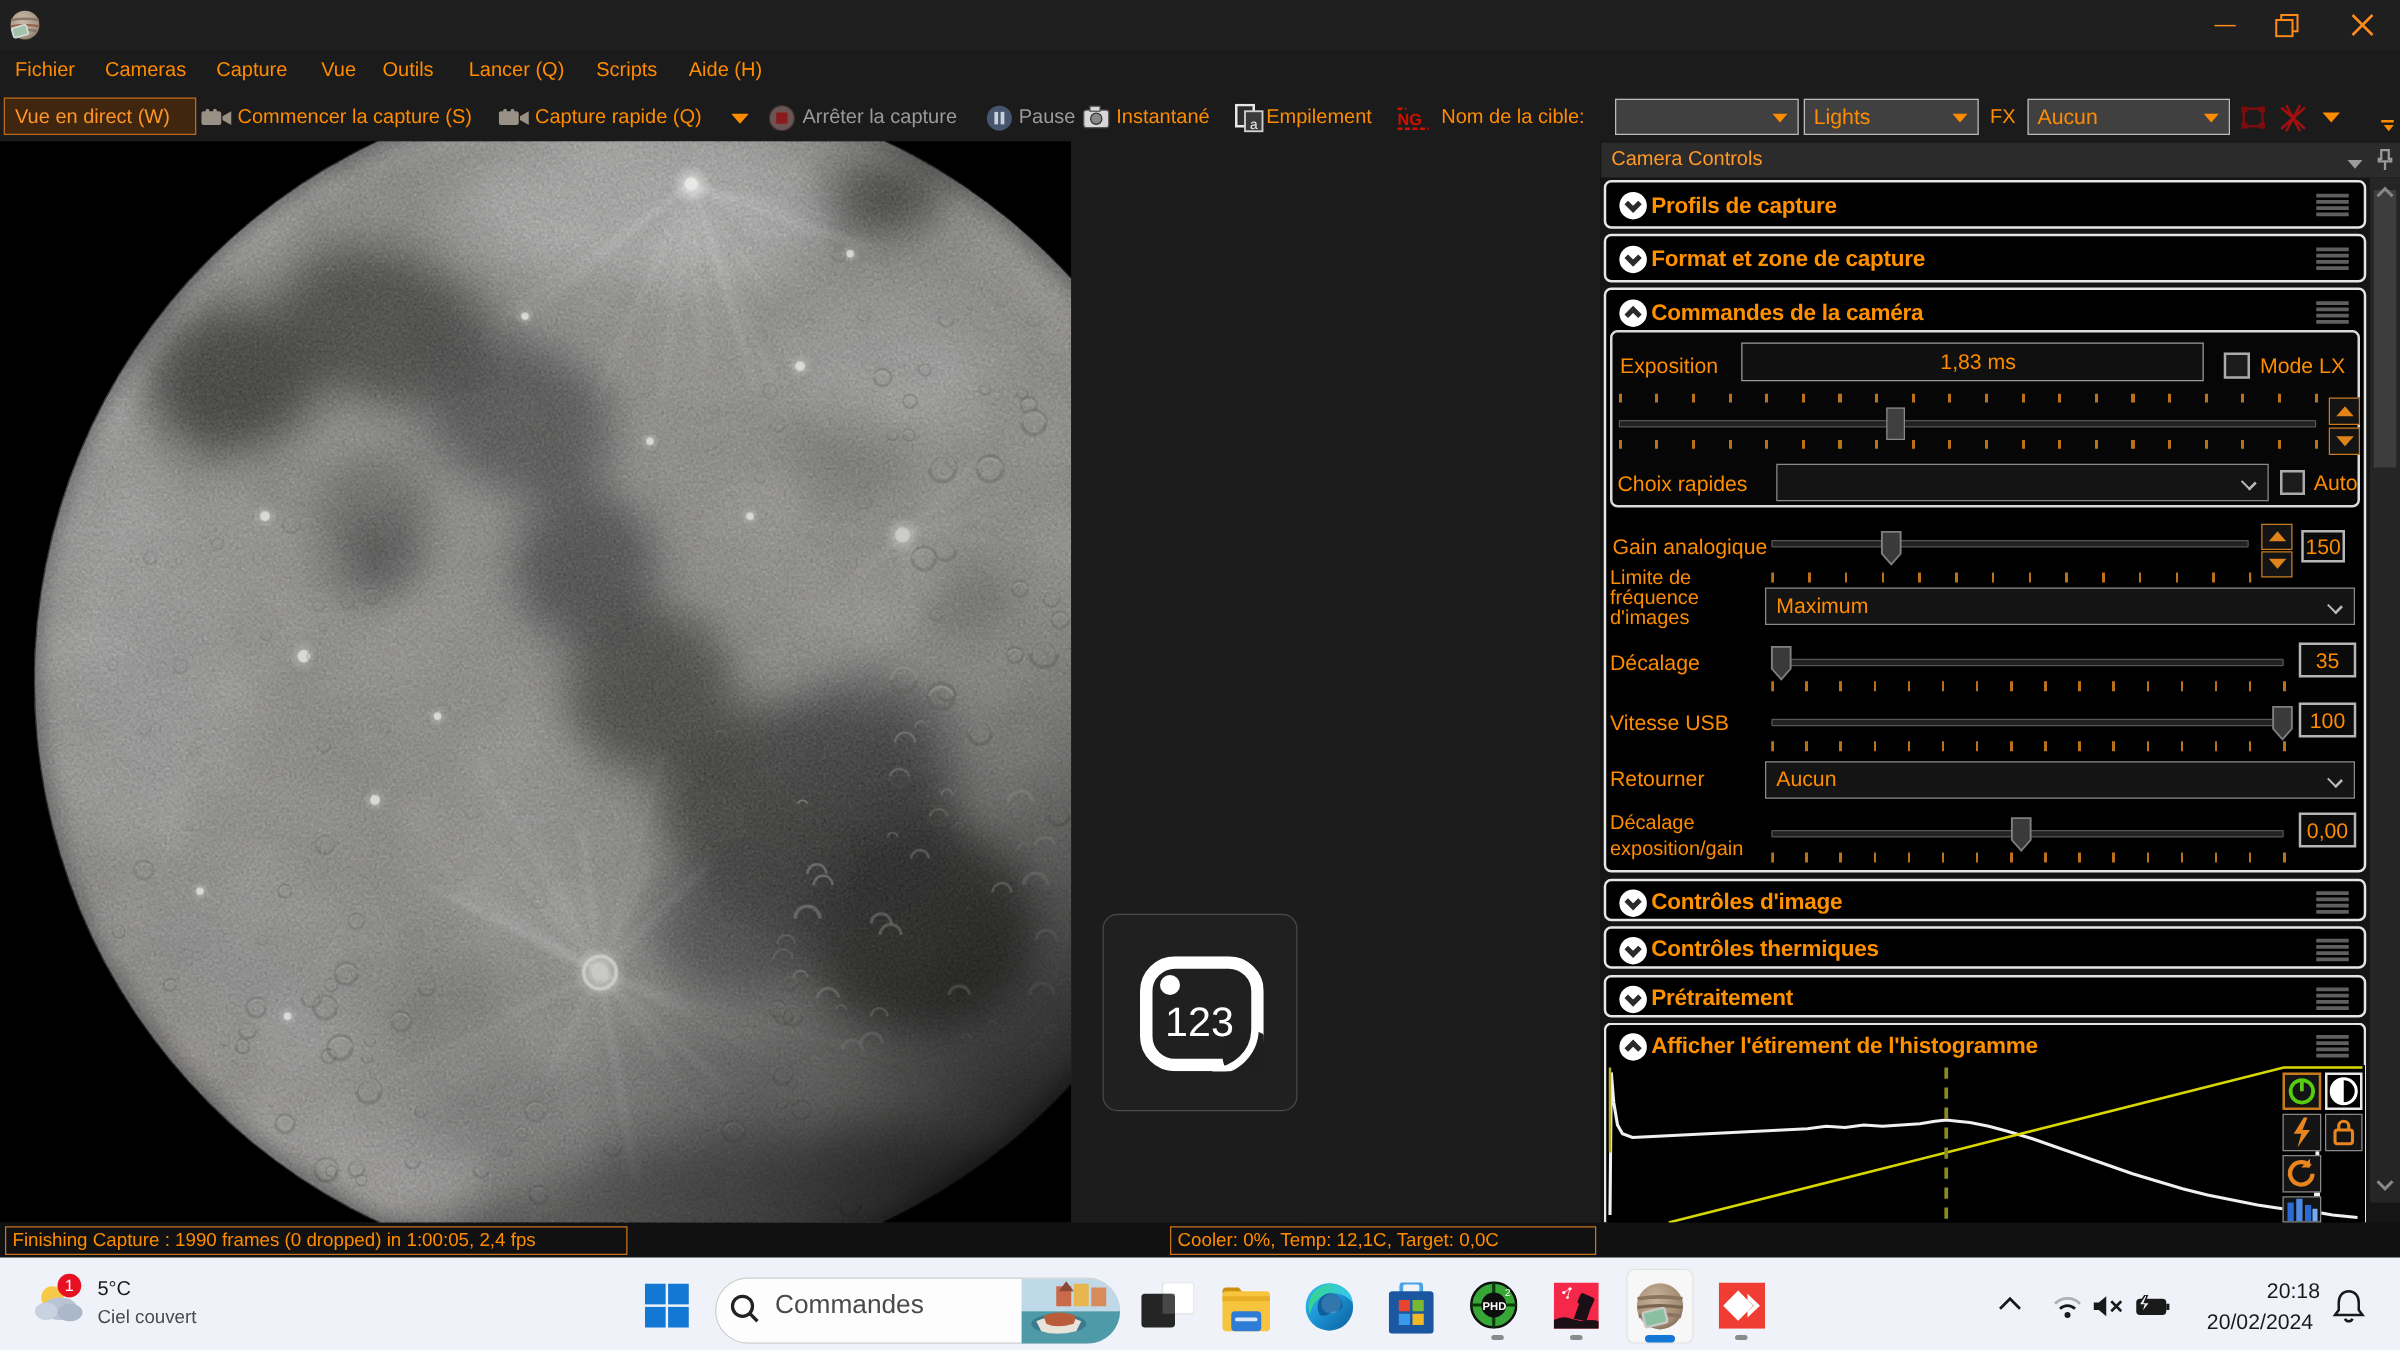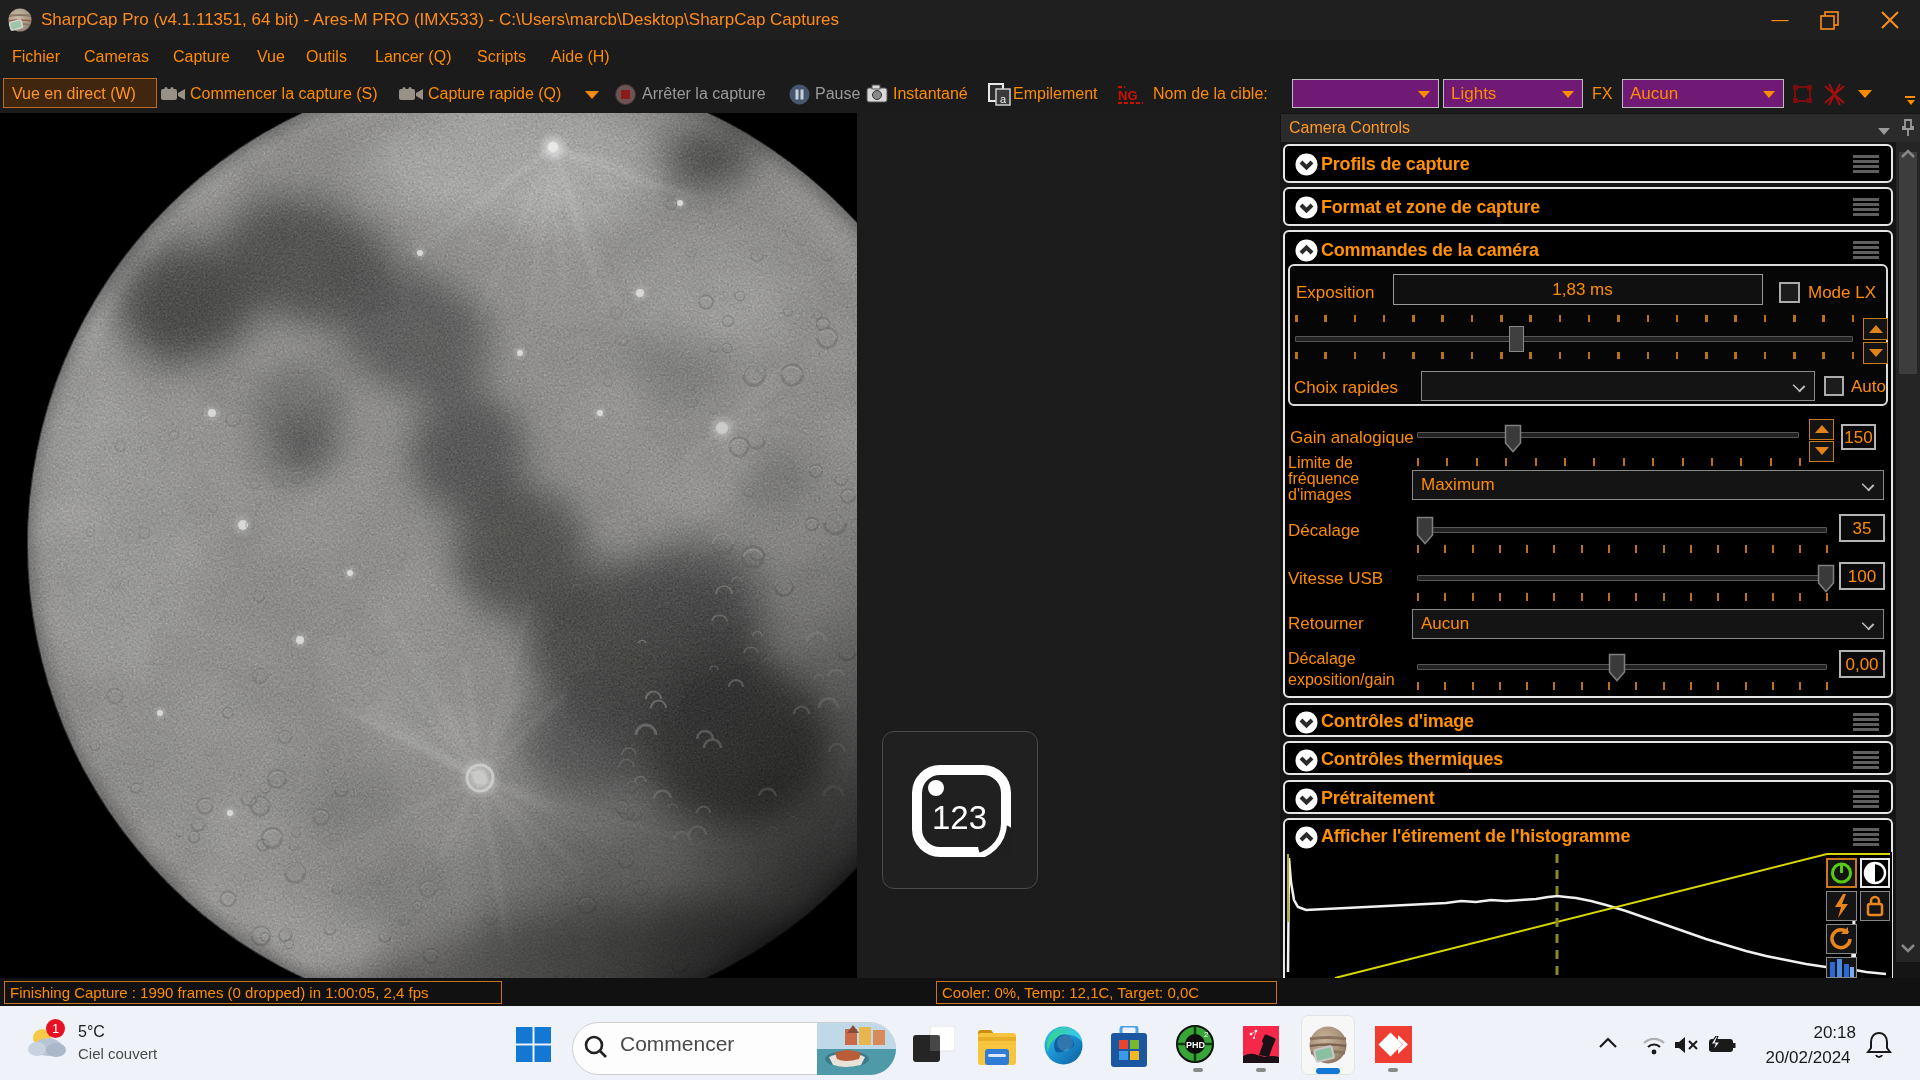--- a/index.html
+++ b/index.html
@@ -6,21 +6,21 @@
 html,body { width:1920px; height:1080px; overflow:hidden; background:#1b1b1b; font-family:"Liberation Sans",sans-serif; }
 .abs { position:absolute; }
 #titlebar { position:absolute; left:0; top:0; width:1920px; height:40px; background:#1f1f1f; }
 #titletext { position:absolute; left:41px; top:10px; color:#ff8c1a; font-size:17px; }
 .winbtn { position:absolute; top:0; width:46px; height:40px; color:#ff8c1a; font-size:17px; text-align:center; line-height:40px; }
 #menubar { position:absolute; left:0; top:40px; width:1920px; height:36px; background:#1b1b1b; }
 .menuitem { position:absolute; top:8px; color:#ff8c00; font-size:16px; }
 #toolbar { position:absolute; left:0; top:76px; width:1920px; height:37px; background:#1b1b1b; }
 .tbtext { position:absolute; top:9px; color:#ff8c00; font-size:16px; white-space:nowrap; }
 .tbgrey { color:#9a9a9a; }
-.tbdrop { position:absolute; top:3px; height:29px; background:#701a75; border:1px solid #bbb; color:#ff8c00; font-size:17px; line-height:27px; padding-left:7px; }
+.tbdrop { position:absolute; top:3px; height:29px; background:#404040; border:1px solid #bbb; color:#ff8c00; font-size:17px; line-height:27px; padding-left:7px; }
 .dcaret { position:absolute; right:8px; top:11px; width:0; height:0; border-left:6px solid transparent; border-right:6px solid transparent; border-top:7px solid #ff8c00; }
 #imagearea { position:absolute; left:0; top:113px; width:857px; height:865px; background:#000; overflow:hidden; }
 #workspace { position:absolute; left:857px; top:113px; width:423px; height:865px; background:#1c1c1c; }
 #panelbg { position:absolute; left:1280px; top:113px; width:640px; height:865px; background:#151515; }
 #cchead { position:absolute; left:1281px; top:114px; width:639px; height:28px; background:#2b2b2b; color:#ff9929; font-size:16px; line-height:28px; padding-left:8px; }
 #pscroll { position:absolute; left:1896px; top:142px; width:24px; height:820px; background:#252525; }
 #pthumb { position:absolute; left:1899px; top:152px; width:18px; height:222px; background:#3d3d3d; }
 .sec { position:absolute; left:1283px; width:610px; background:#000; border:2px solid #e6e6e6; border-radius:6px; }
 .sechead { position:relative; height:36px; }
 .sectitle { position:absolute; left:36px; top:8px; color:#ff9000; font-size:18px; font-weight:bold; letter-spacing:-0.2px; white-space:nowrap; }
@@ -53,21 +53,20 @@
           <stop offset="0.7" stop-color="#a39382"></stop>
           <stop offset="1" stop-color="#6e6254"></stop>
         </radialGradient>
       </defs>
   <circle cx="12" cy="12" r="11.5" fill="url(#jup2)"></circle>
   <path d="M1 8 Q12 6 23 8" stroke="#8a7866" stroke-width="2" fill="none"></path>
   <path d="M1 13 Q12 11 23 13" stroke="#955f4a" stroke-width="1.6" fill="none"></path>
   <path d="M2 17 Q12 15 22 17" stroke="#8a7866" stroke-width="2" fill="none"></path>
   <rect x="2" y="13" width="12" height="8" rx="1.5" transform="rotate(-16 8 17)" fill="#9fc4a8" stroke="#d8d8d8" stroke-width="1.4"></rect>
 </svg>
-<div id="titletext">SharpCap Pro (v4.1.11351, 64 bit) - Ares-M PRO (IMX533) - C:\Users\marcb\Desktop\SharpCap Captures</div>
 <div class="winbtn" style="left:1757px;">—</div>
 <svg class="abs" style="left:1820px; top:10px;" width="20" height="20" viewBox="0 0 20 20">
   <rect x="5" y="2" width="13" height="13" fill="none" stroke="#ff8c1a" stroke-width="1.6"></rect>
   <rect x="1" y="6" width="13" height="13" fill="#1f1f1f" stroke="#ff8c1a" stroke-width="1.6"></rect>
 </svg>
 <svg class="abs" style="left:1879px; top:10px;" width="22" height="20" viewBox="0 0 22 20">
   <path d="M3 2 L19 18 M19 2 L3 18" stroke="#ff8c1a" stroke-width="2"></path>
 </svg>
 </div>
 
@@ -896,21 +895,21 @@
       <rect x="19.5" y="1" width="16.5" height="16.5" fill="#1377d4"></rect>
   <rect x="1" y="19.5" width="16.5" height="16.5" fill="#1377d4"></rect>
       <rect x="19.5" y="19.5" width="16.5" height="16.5" fill="#1377d4"></rect>
 </svg>
 
 <div class="abs" style="left:572px; top:16px; width:324px; height:53px; background:#fdfdfd; border:1px solid #cfcfcf; border-radius:27px;"></div>
 <svg class="abs" style="left:583px; top:28px;" width="26" height="26" viewBox="0 0 26 26">
   <circle cx="11" cy="11" r="8" fill="none" stroke="#222" stroke-width="2.6"></circle>
   <path d="M17 17 L23 23" stroke="#222" stroke-width="2.6"></path>
 </svg>
-<div class="abs" style="left:620px; top:26px; color:#4a4a4a; font-size:21px;">Commencer</div>
+<div class="abs" style="left:620px; top:26px; color:#4a4a4a; font-size:21px;">Commandes</div>
 <svg class="abs" style="left:817px; top:17px;" width="79" height="52" viewBox="0 0 79 52">
   <defs>
         <clipPath id="pillclip">
           <path d="M0 0 H53 A26 26 0 0 1 53 52 H0 Z"></path>
         </clipPath>
       </defs>
   <g clip-path="url(#pillclip)">
     <rect width="79" height="26" fill="#bfd9e8"></rect>
     <rect y="26" width="79" height="26" fill="#4f9aa8"></rect>
     <rect x="28" y="6" width="12" height="16" fill="#c96b4a"></rect>

